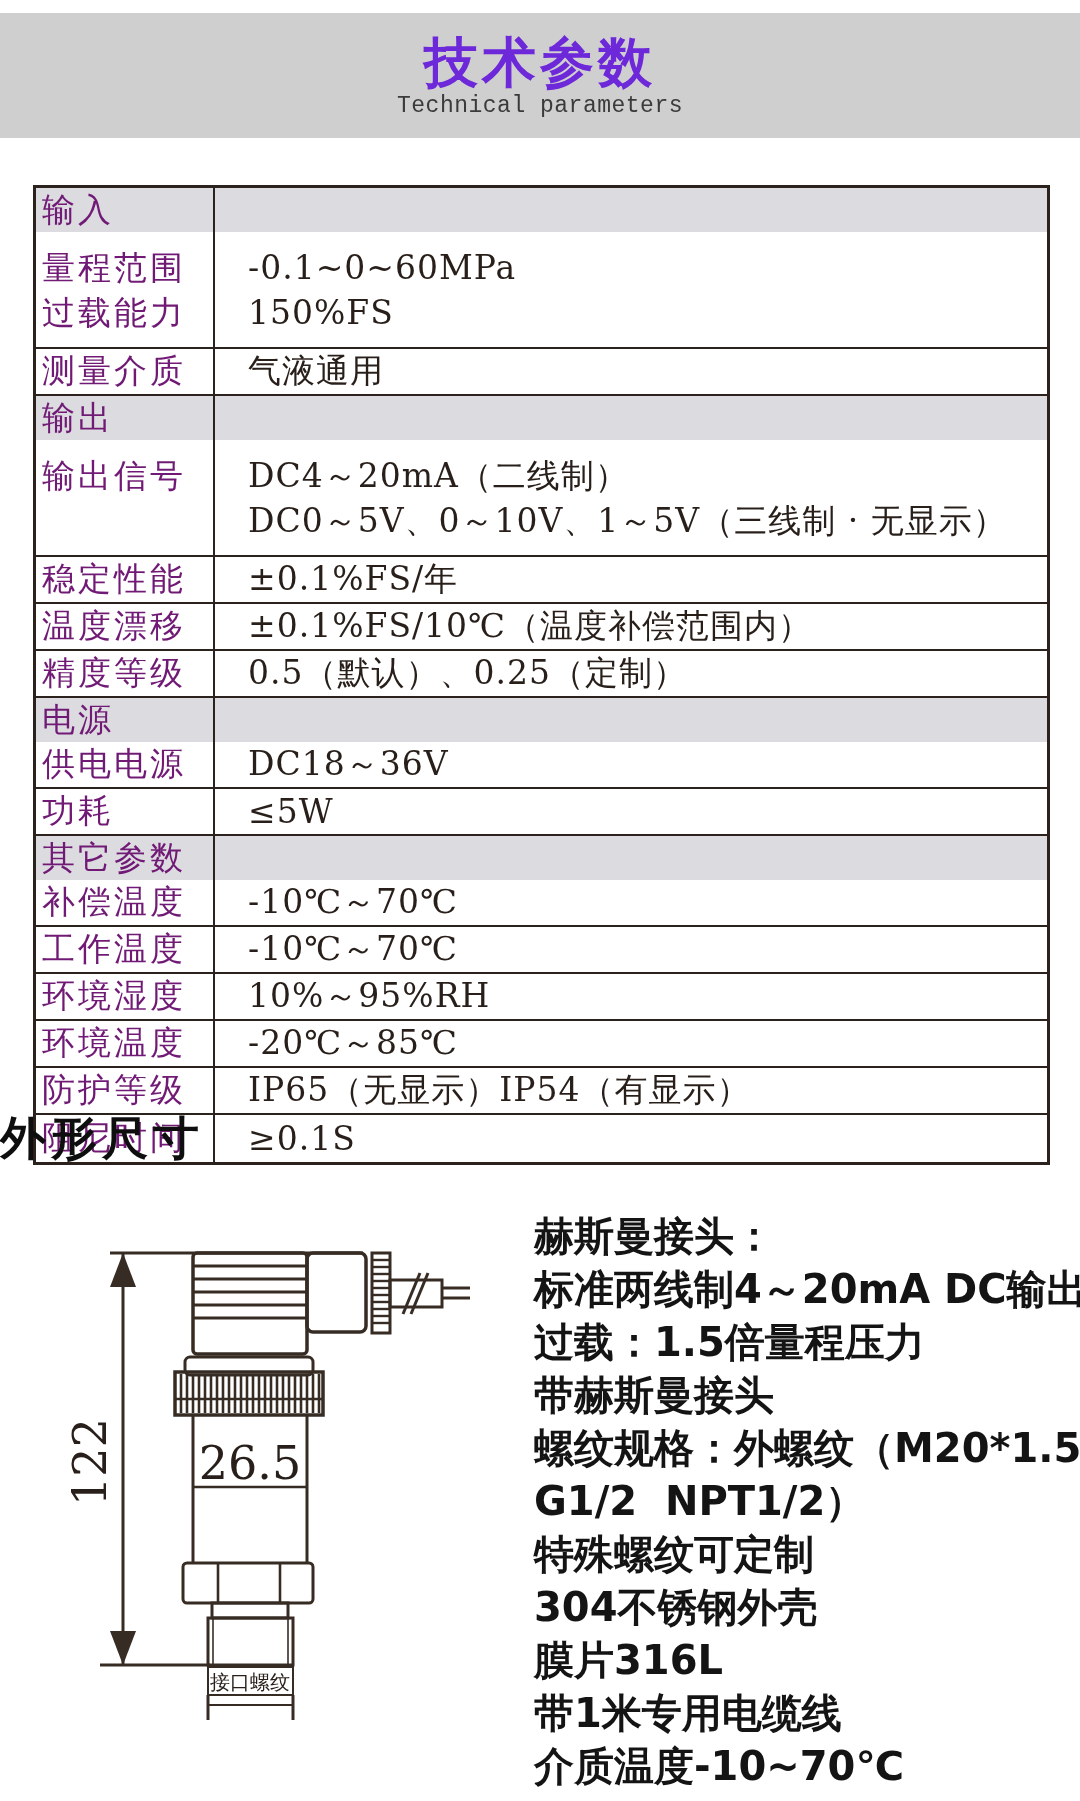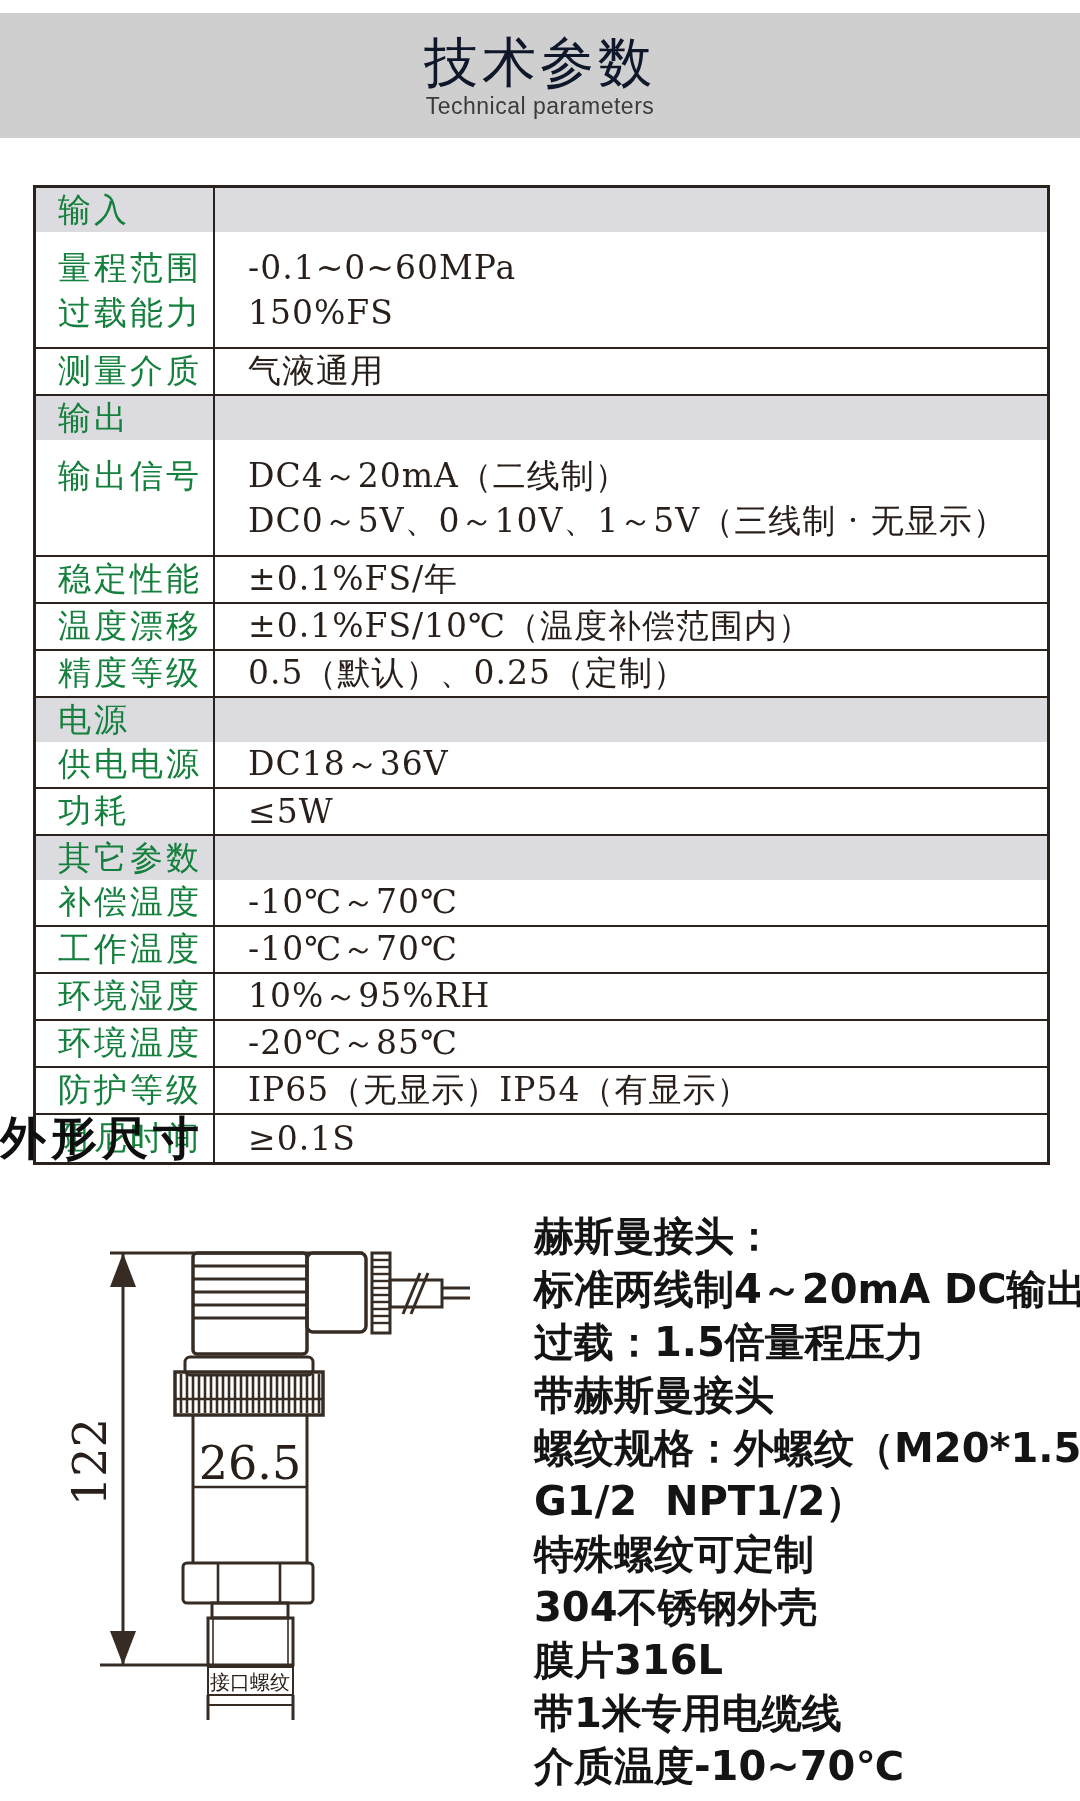--- a/index.html
+++ b/index.html
@@ -8,41 +8,41 @@
     overflow:hidden; font-family:"DejaVu Serif","Liberation Serif",serif;
   }
 
   
   .title-band {
     position:absolute; left:0; top:13px; width:100%; height:125px;
     background:#d0cfcf; text-align:center;
   }
   .title-band h1 {
     margin:20px 0 0; font-family:"DejaVu Sans","Liberation Sans",sans-serif;
-    font-weight:400; font-size:54px; line-height:60px; color:#0f172a; letter-spacing:4px;
+    font-weight:700; font-size:54px; line-height:60px; color:#6d28d9; letter-spacing:4px;
   }
   .title-band .subtitle {
-    font-family:Liberation Sans, sans-serif;
+    font-family:Liberation Mono, monospace;
     font-size:23px; line-height:26px; color:#3b3b3b; letter-spacing:0.5px;
   }
 
   
   .spec-table {
     position:absolute; left:33px; top:185px; width:1011px;
     border:3px solid #2c221d; background:#ffffff;
   }
   .trow { display:flex; box-sizing:border-box; border-bottom:2px solid #2c221d; }
   .trow:last-child { border-bottom:none; }
   .trow.section { height:44px; background:#dcdbe0; border-bottom:none; }
   .trow.single  { height:47px;justify-content:center; }
   .trow.double  { height:117px; }
   .tcell { box-sizing:border-box; display:flex; flex-direction:column; justify-content:center; }
   .tlabel {
     flex:0 0 179px; width:179px; border-right:2px solid #2c221d;
-    padding-left:22px; font-size:33px; color:#15803d; letter-spacing:3px;
+    padding-left:6px; font-size:33px; color:#701a75; letter-spacing:3px;
   }
   .tvalue { flex:1; padding-left:33px; font-size:33px; color:#281f1a; letter-spacing:1px; }
   .trow.double .tline { line-height:45px; height:45px; white-space:nowrap; }
 
   
   .dim-title {
     position:absolute; left:0; top:1112px; width:100%; margin:0; 
     font-family:"DejaVu Sans","Liberation Sans",sans-serif; font-weight:700;
     font-size:46px; line-height:52px; color:#0e0e0e; letter-spacing:5px;
   }

